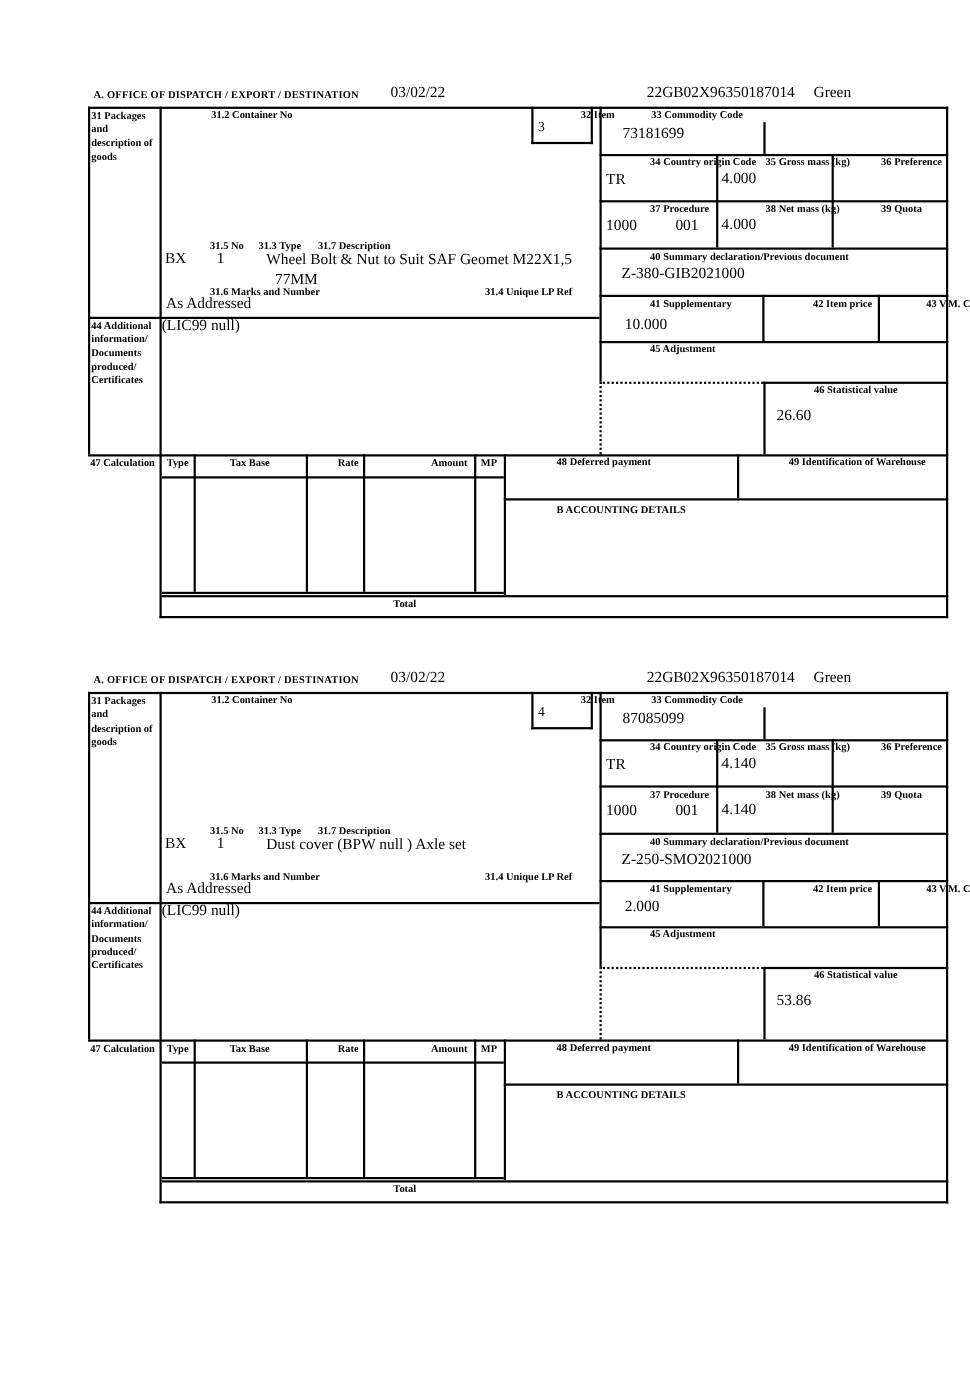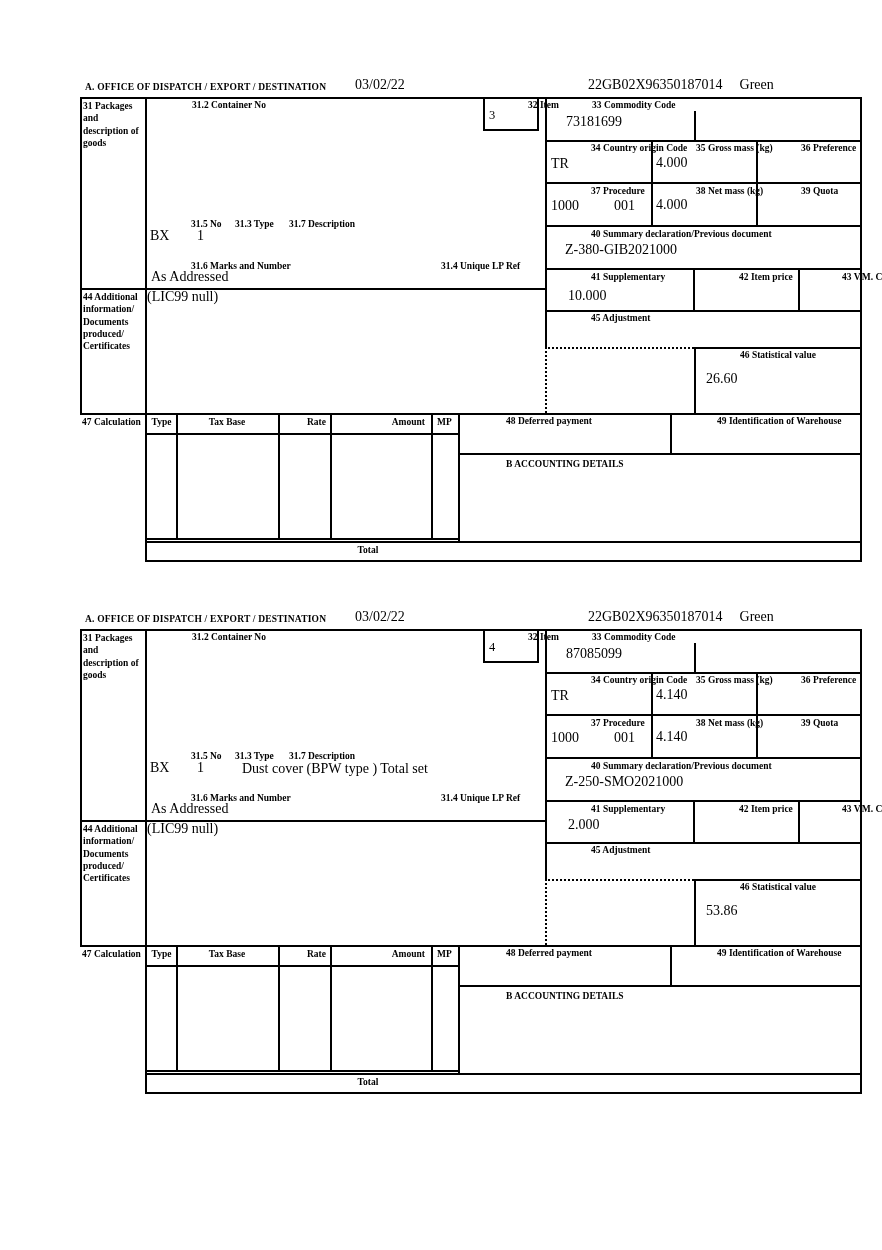--- a/index.html
+++ b/index.html
@@ -80,20 +80,24 @@
 
     <div class="lbl" style="left:151px;top:100px;">31.2 Container No</div>
     <div class="lbl" style="left:487px;top:100px;">32 Item</div>
     <div class="val" style="left:489px;top:108px;font-size:12.5px;">3</div>
 
     <div class="lbl" style="left:150px;top:219px;">31.5 No</div>
     <div class="lbl" style="left:194px;top:219px;">31.3 Type</div>
     <div class="lbl" style="left:248px;top:219px;">31.7 Description</div>
     <div class="val" style="left:150px;top:228px;">BX</div>
     <div class="val" style="left:197px;top:228px;">1</div>
+    <div class="desc" style="left:242px;top:228px;width:312px;">
+      <span>Wheel Bolt &amp; Nut to Suit SAF Geomet M22X1,5</span>
+      <span class="l2">77MM</span>
+    </div>
 
     <div class="lbl" style="left:150px;top:261px;">31.6 Marks and Number</div>
     <div class="lbl" style="left:400px;top:261px;">31.4 Unique LP Ref</div>
     <div class="val" style="left:151px;top:269px;">As Addressed</div>
     <div class="val" style="left:147px;top:289px;">(LIC99 null)</div>
 
     <div class="lbl" style="left:551px;top:100px;">33 Commodity Code</div>
     <div class="val" style="left:566px;top:114px;">73181699</div>
 
     <div class="lbl" style="left:550px;top:143px;">34 Country origin Code</div>
@@ -188,21 +192,21 @@
     <div class="lbl" style="left:151px;top:100px;">31.2 Container No</div>
     <div class="lbl" style="left:487px;top:100px;">32 Item</div>
     <div class="val" style="left:489px;top:108px;font-size:12.5px;">4</div>
 
     <div class="lbl" style="left:150px;top:219px;">31.5 No</div>
     <div class="lbl" style="left:194px;top:219px;">31.3 Type</div>
     <div class="lbl" style="left:248px;top:219px;">31.7 Description</div>
     <div class="val" style="left:150px;top:228px;">BX</div>
     <div class="val" style="left:197px;top:228px;">1</div>
     <div class="desc" style="left:242px;top:228px;width:312px;">
-      <span>Dust cover (BPW type ) Total set</span>
+      <span>Dust cover (BPW null ) Axle set</span>
       <span class="l2"></span>
     </div>
 
     <div class="lbl" style="left:150px;top:261px;">31.6 Marks and Number</div>
     <div class="lbl" style="left:400px;top:261px;">31.4 Unique LP Ref</div>
     <div class="val" style="left:151px;top:269px;">As Addressed</div>
     <div class="val" style="left:147px;top:289px;">(LIC99 null)</div>
 
     <div class="lbl" style="left:551px;top:100px;">33 Commodity Code</div>
     <div class="val" style="left:566px;top:114px;">87085099</div>

